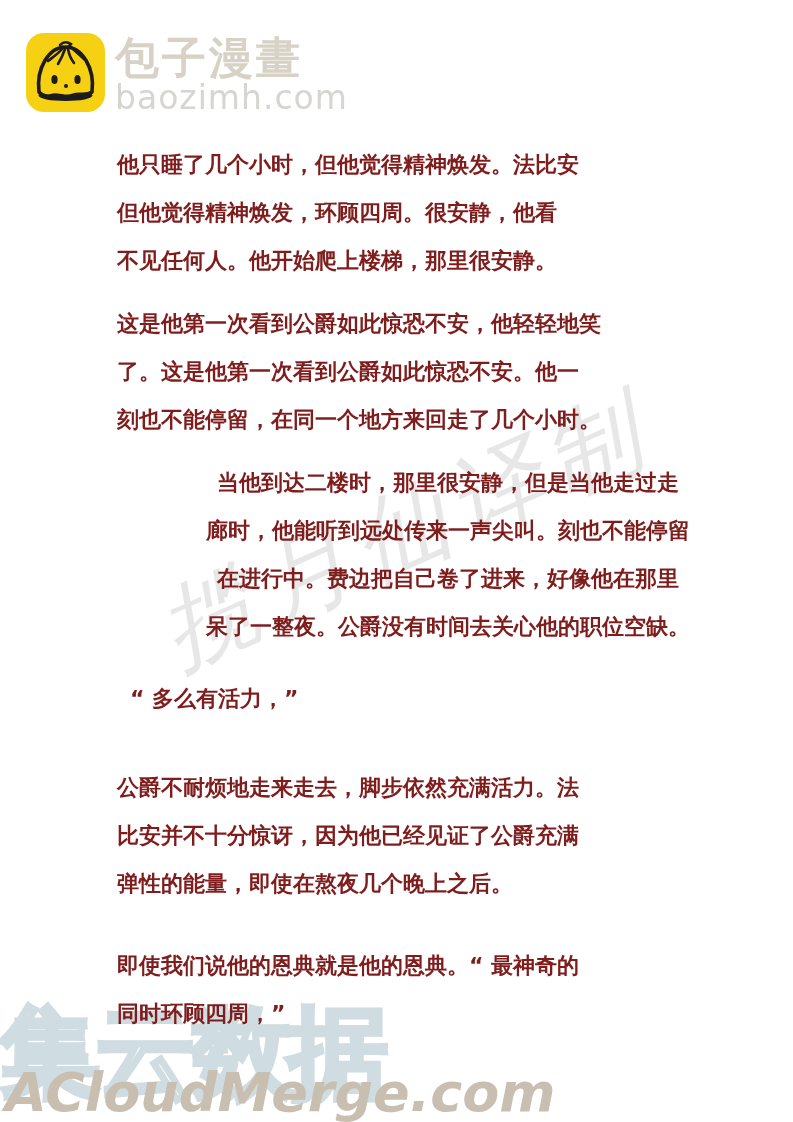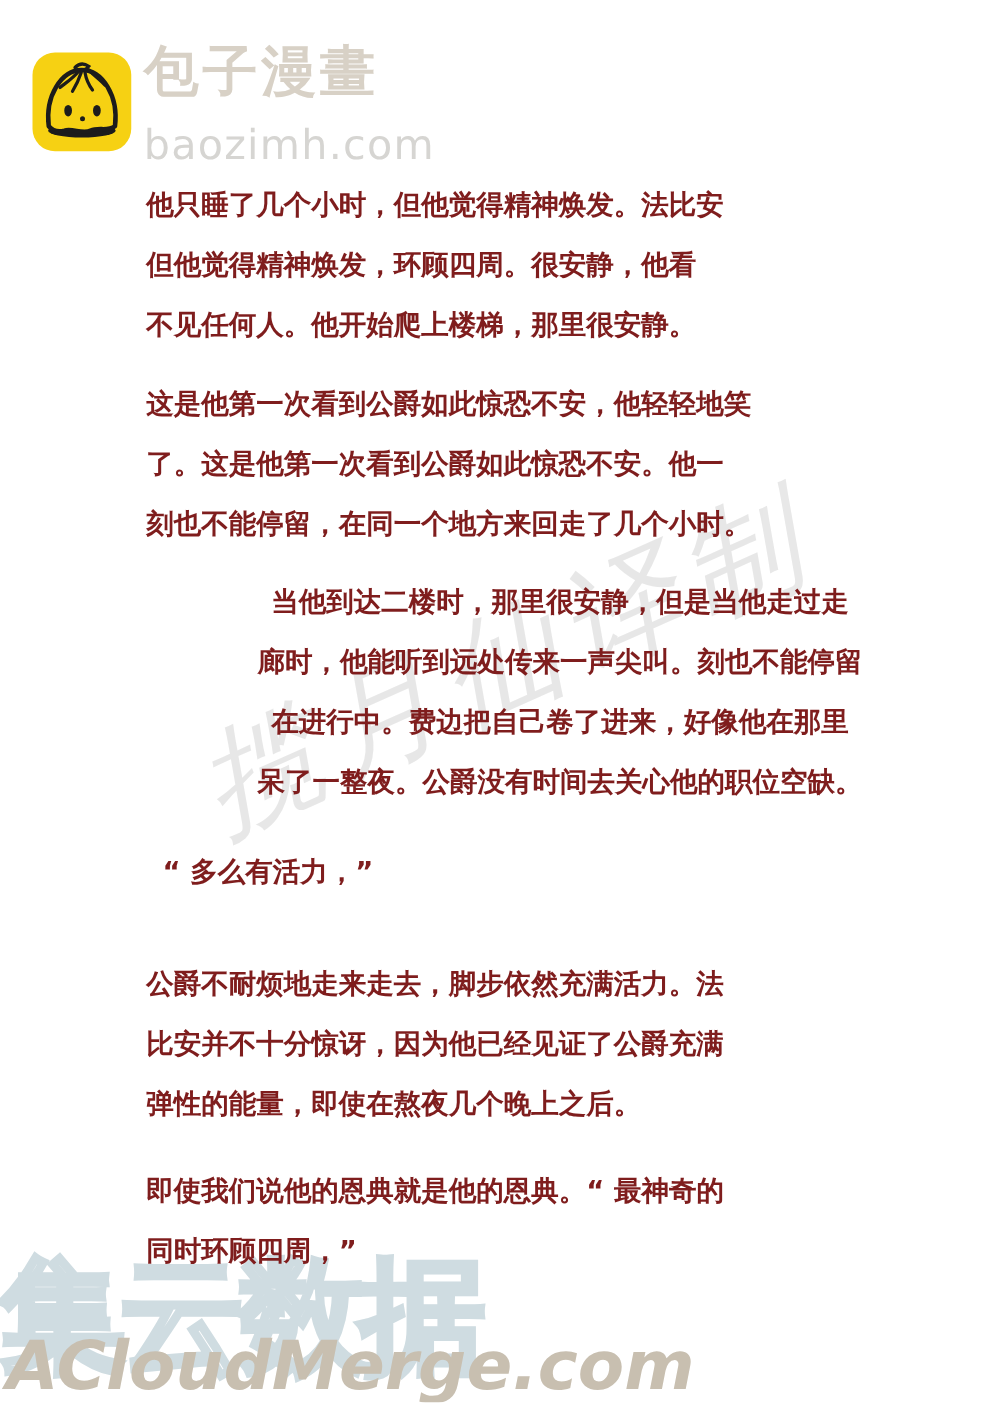--- a/index.html
+++ b/index.html
@@ -20,34 +20,34 @@
     display:flex; align-items:center; justify-content:center;
   }
   .brand-text { margin-left:10px; }
   .brand-name {
     font-size:44px; font-weight:bold; line-height:1.0;
     color:#d8d1c6; letter-spacing:3px; margin-top:6px;
     font-family:"DejaVu Sans","Liberation Sans",sans-serif;
   }
   .brand-domain {
     font-size:33px; font-weight:normal; line-height:1.0;
-    color:#d6d5d2; margin-top:19px; letter-spacing:1px;
+    color:#d6d5d2; margin-top:1px; letter-spacing:1px;
   }
 
   
   .article { position:absolute; left:117px; top:141px; width:662px; z-index:2; }
   .para {
     font-size:22px; line-height:48px; font-weight:700;
     color:#7f1d1d; letter-spacing:0px;
     margin:0 0 15px 0; word-break:break-all;
   }
   .para .line { display:block; white-space:nowrap; }
   .para.mb-24 { margin-bottom:24px;text-align:center; }
   .para.mb-41 { margin-bottom:41px;margin-left:13px; }
-  .para.mb-18 { margin-bottom:22px; }
+  .para.mb-18 { margin-bottom:34px; }
 
   
   .wm-diagonal {
     position:absolute; left:165px; top:583px; z-index:1;
     transform:rotate(-24deg); transform-origin:0 50%;
     font-family:"DejaVu Serif","Liberation Serif",serif;
     font-style:italic; font-size:95px; line-height:1.15;
     letter-spacing:10px; white-space:nowrap;
     color:#b9b9b9; opacity:0.33;
   }

